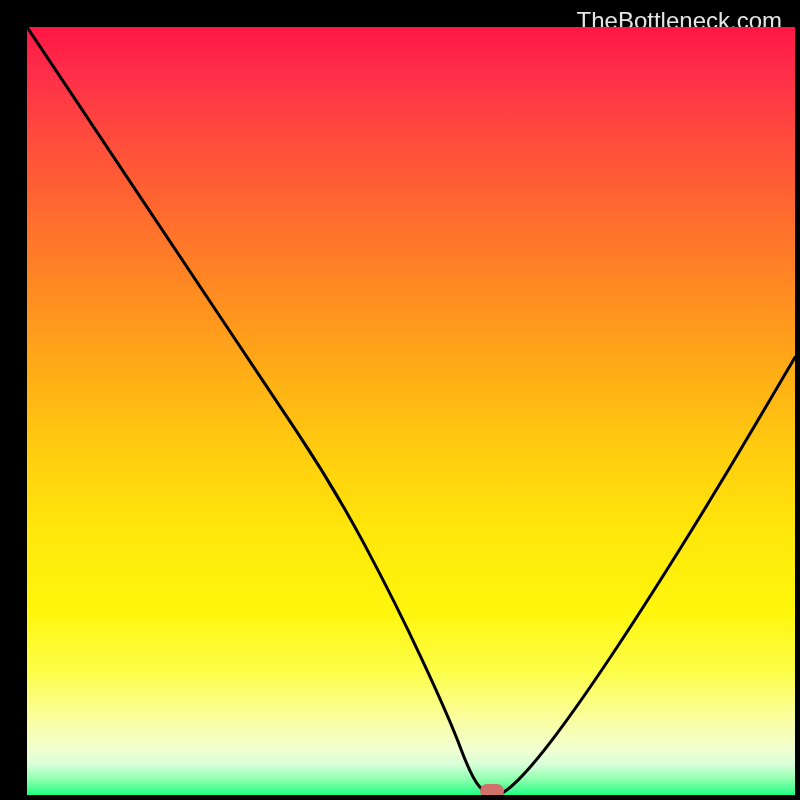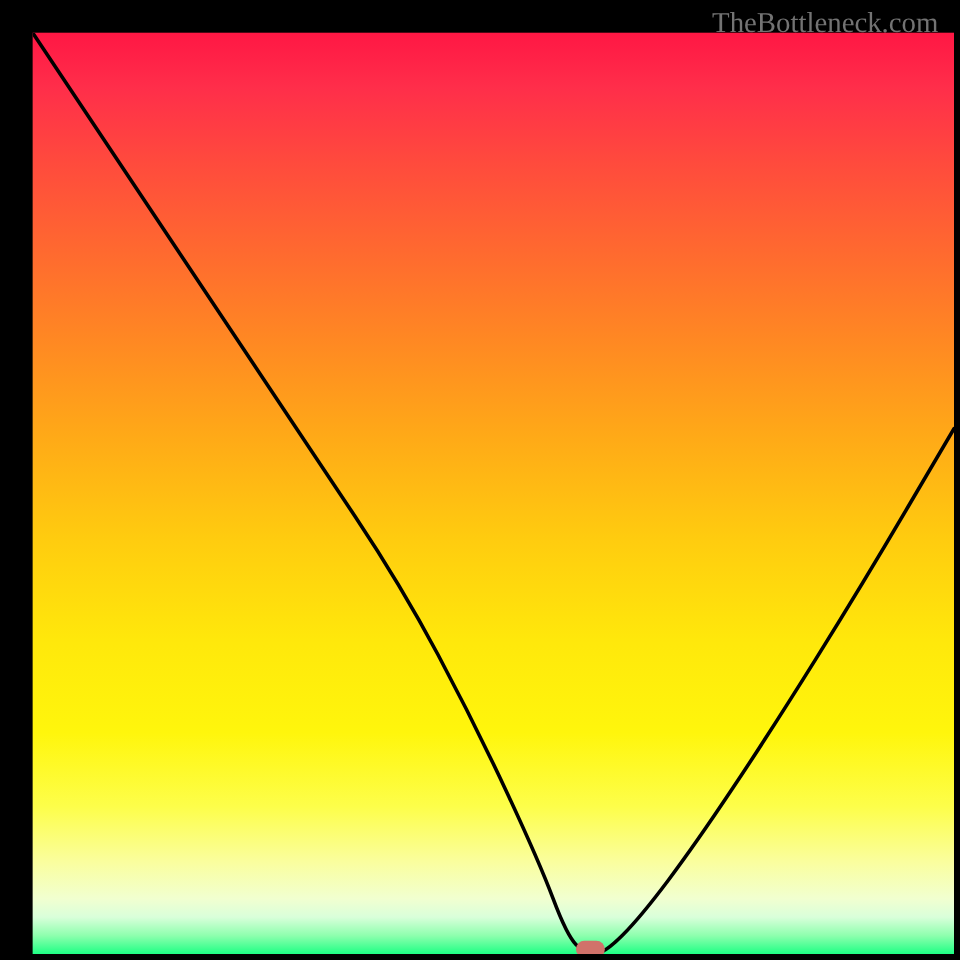--- a/index.html
+++ b/index.html
@@ -60,23 +60,23 @@
     width: 24px;
     height: 14px;
     border-radius: 7px;
     background: #d1726a;
     transform: translate(-50%, -50%);
   }
   .watermark {
     position: absolute;
     right: 7px;
     top: -4px;
-    font-family: Liberation Serif, serif;
+    font-family: Liberation Sans, sans-serif;
     font-size: 24px;
-    color: #737373;
+    color: #e5e5e5;
     font-weight: 400;
     letter-spacing: 0px;
   }
 </style>
 </head>
 <body>
 
 <div class="frame">
 
   <div class="watermark">TheBottleneck.com</div>

